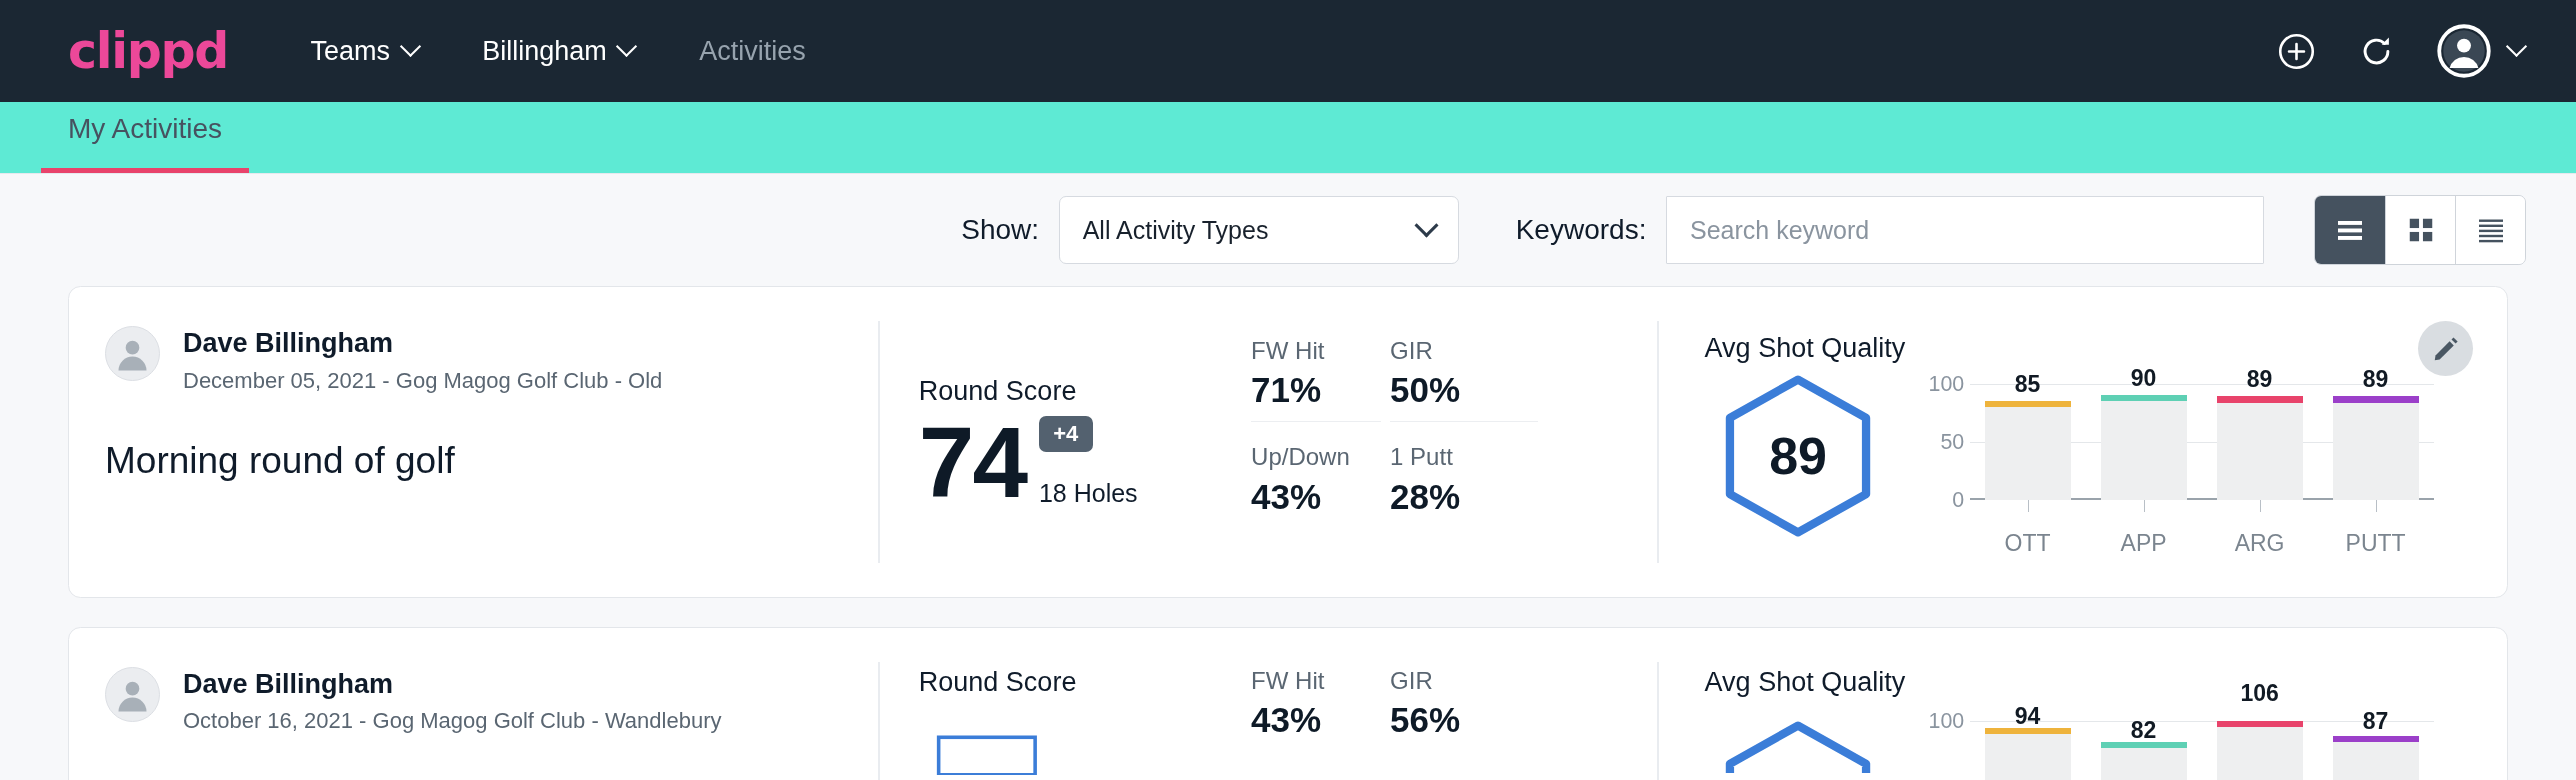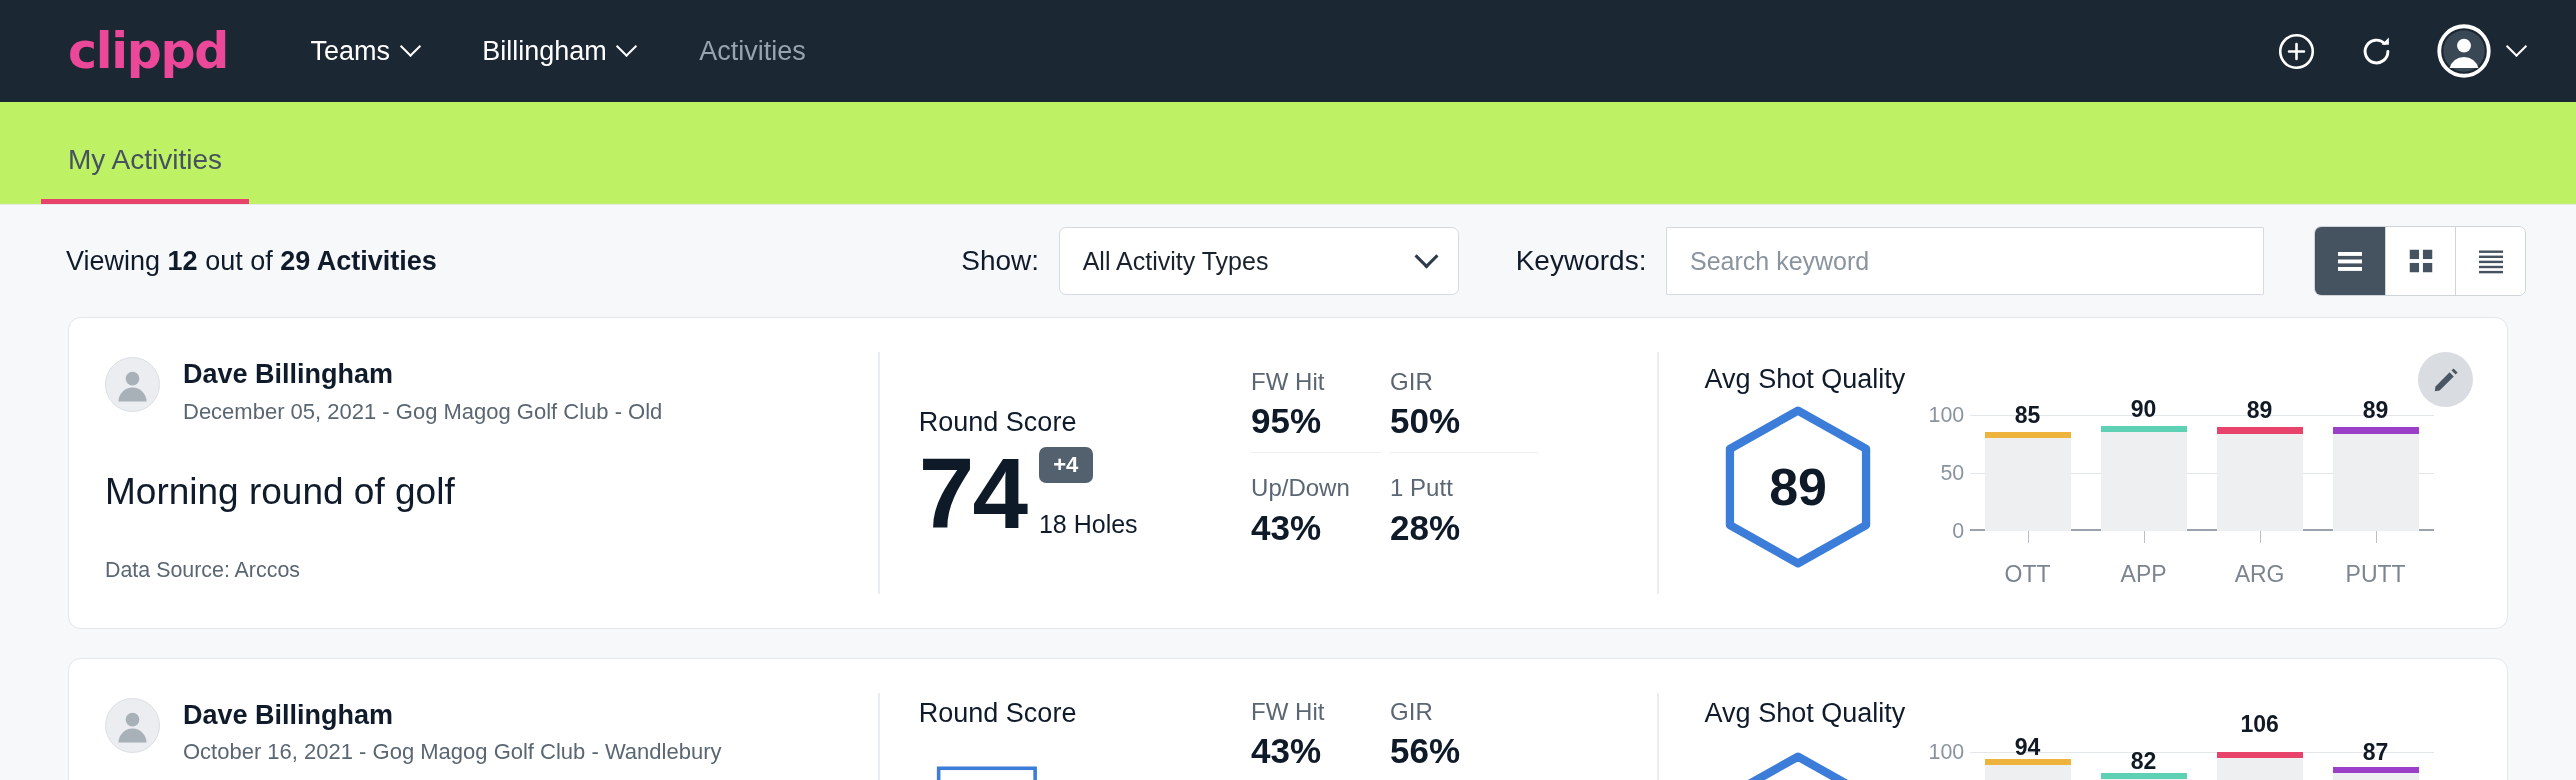--- a/index.html
+++ b/index.html
@@ -43,22 +43,22 @@
   }
   .nav-right {
     margin-left: auto;
     display: flex; align-items: center; gap: 41px;
   }
   .icon-btn { cursor: pointer; display: flex; align-items: center; }
   .avatar-wrap { display: flex; align-items: center; gap: 18px; cursor: pointer; }
 
   
   .tabbar {
-    height: 103px;
-    background: #bef264;
+    height: 72px;
+    background: #5eead4;
     display: flex;
     align-items: flex-end;
     padding-left: 41px;
     border-bottom: 0.9px solid #e6e9ee;
   }
   .tab {
     font-size: 28px;
     color: #475260;
     padding: 0 27px 23px 27px;
     border-bottom: 5.4px solid #e8436b;
@@ -264,26 +264,20 @@
       <span class="chev" style="border-color:#fff;"></span>
     </div>
   </div>
 </div>
 
 <div class="tabbar">
   <div class="tab">My Activities</div>
 </div>
 
 <div class="filterbar">
-  <div class="viewing">
-    <span>Viewing</span>
-    <b>12</b>
-    <span>out of</span>
-    <b>29 Activities</b>
-  </div>
   <div class="filter-mid">
     <span class="lbl">Show:</span>
     <div class="select">
       <span>All Activity Types</span>
       <span class="sel-chev"></span>
     </div>
     <span class="kw-label">Keywords:</span>
     <input class="search" type="text" placeholder="Search keyword" style="">
     <div class="viewtoggle">
       <div class="vt active">
@@ -324,41 +318,40 @@
             <circle cx="12" cy="8.6" r="4" fill="#a8b0b8"></circle>
             <path d="M3.8 22a8.2 8.2 0 0 1 16.4 0z" fill="#a8b0b8"></path>
           </svg>
         </div>
         <div>
           <div class="pname">Dave Billingham</div>
           <div class="pmeta">December 05, 2021 - Gog Magog Golf Club - Old</div>
         </div>
       </div>
       <div class="ctitle">Morning round of golf</div>
-      <div class="csource">Data Source: Arccos</div>
     </div>
 
     <div class="c-divider"></div>
 
     <div class="c-sec sec-score">
       <div class="sec-head">Round Score</div>
       <div class="score-row">
         <div class="score-num">74</div>
         <div class="score-side">
           <div class="badge">+4</div>
           <div class="holes">18 Holes</div>
         </div>
       </div>
     </div>
 
     <div class="c-sec sec-stats">
       <div class="stat-grid">
         <div class="stat-cell top">
           <div class="stat-lbl">FW Hit</div>
-          <div class="stat-val">95%</div>
+          <div class="stat-val">71%</div>
         </div>
         <div class="stat-cell top">
           <div class="stat-lbl">GIR</div>
           <div class="stat-val">50%</div>
         </div>
         <div class="stat-cell">
           <div class="stat-lbl">Up/Down</div>
           <div class="stat-val">43%</div>
         </div>
         <div class="stat-cell">

